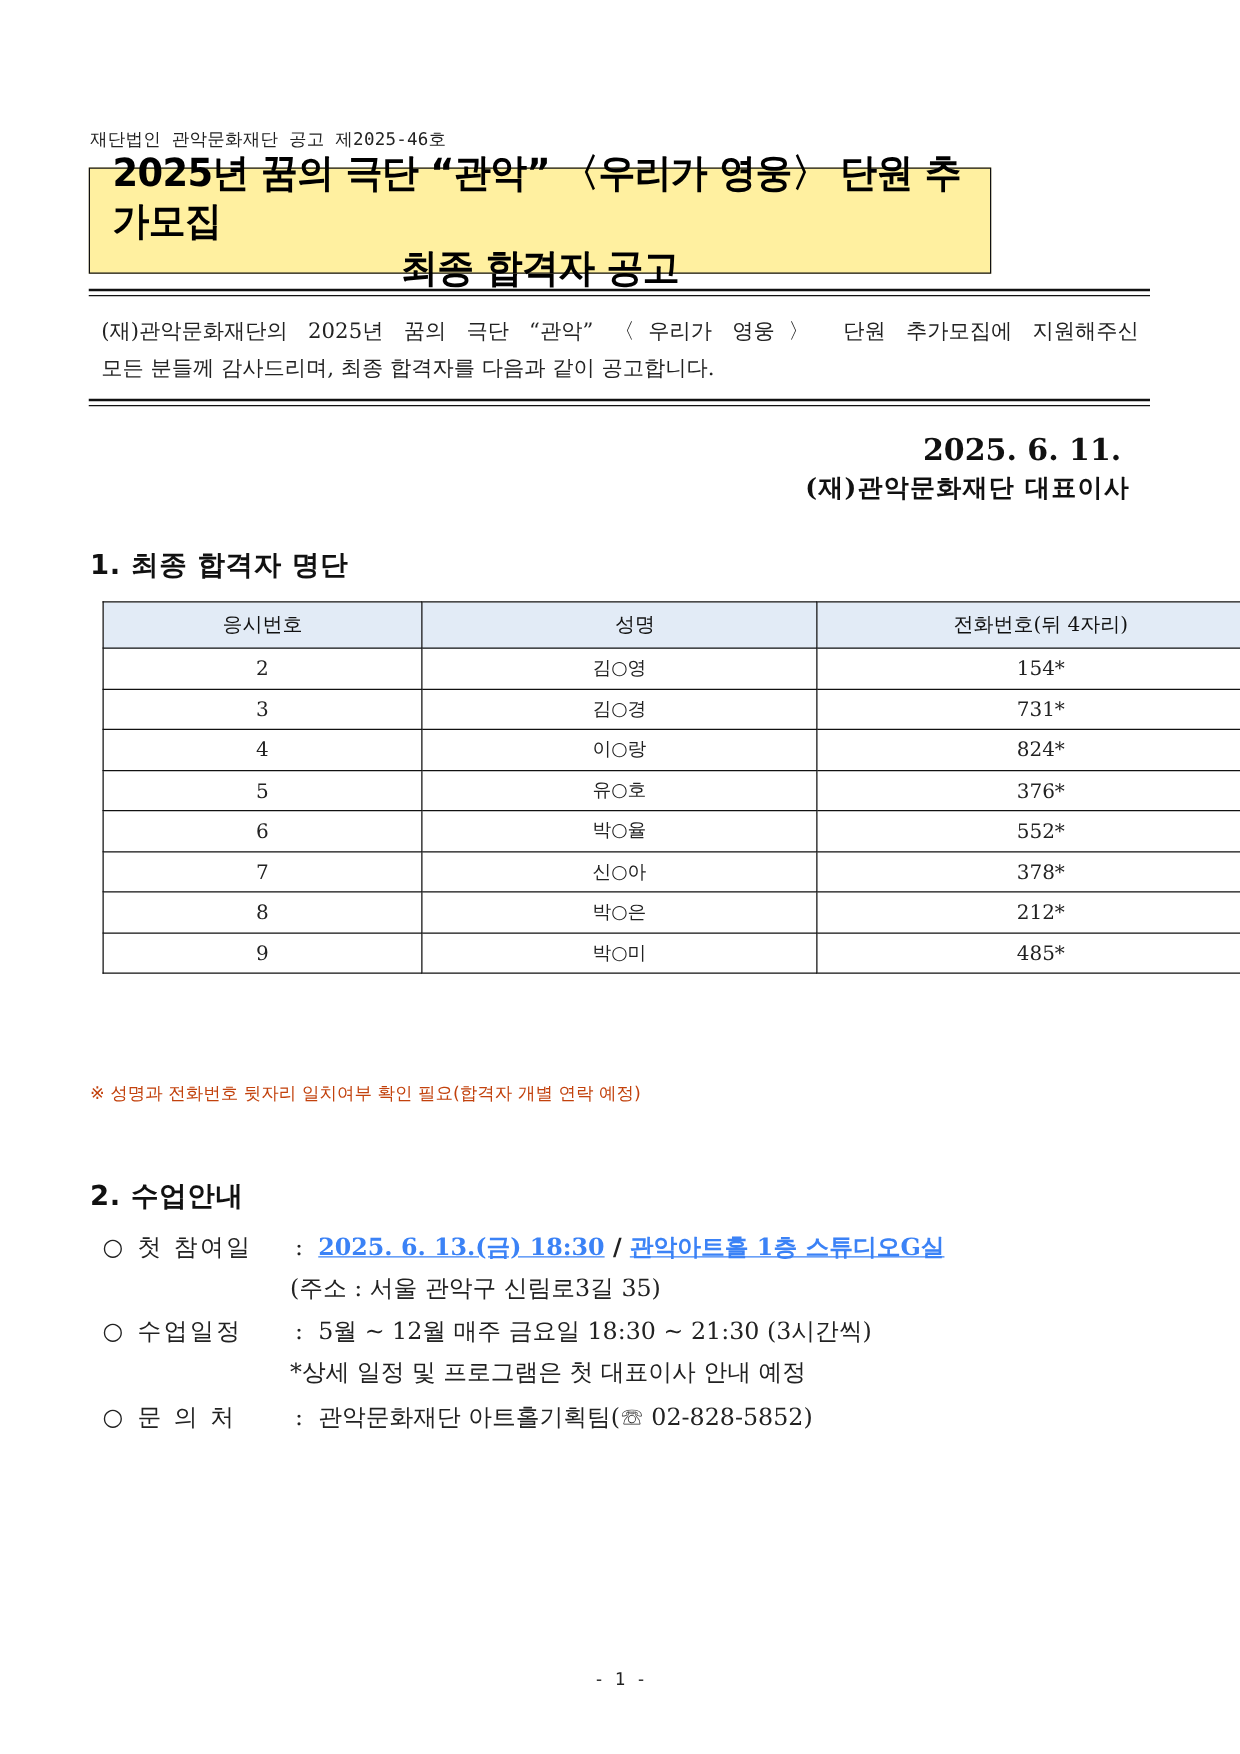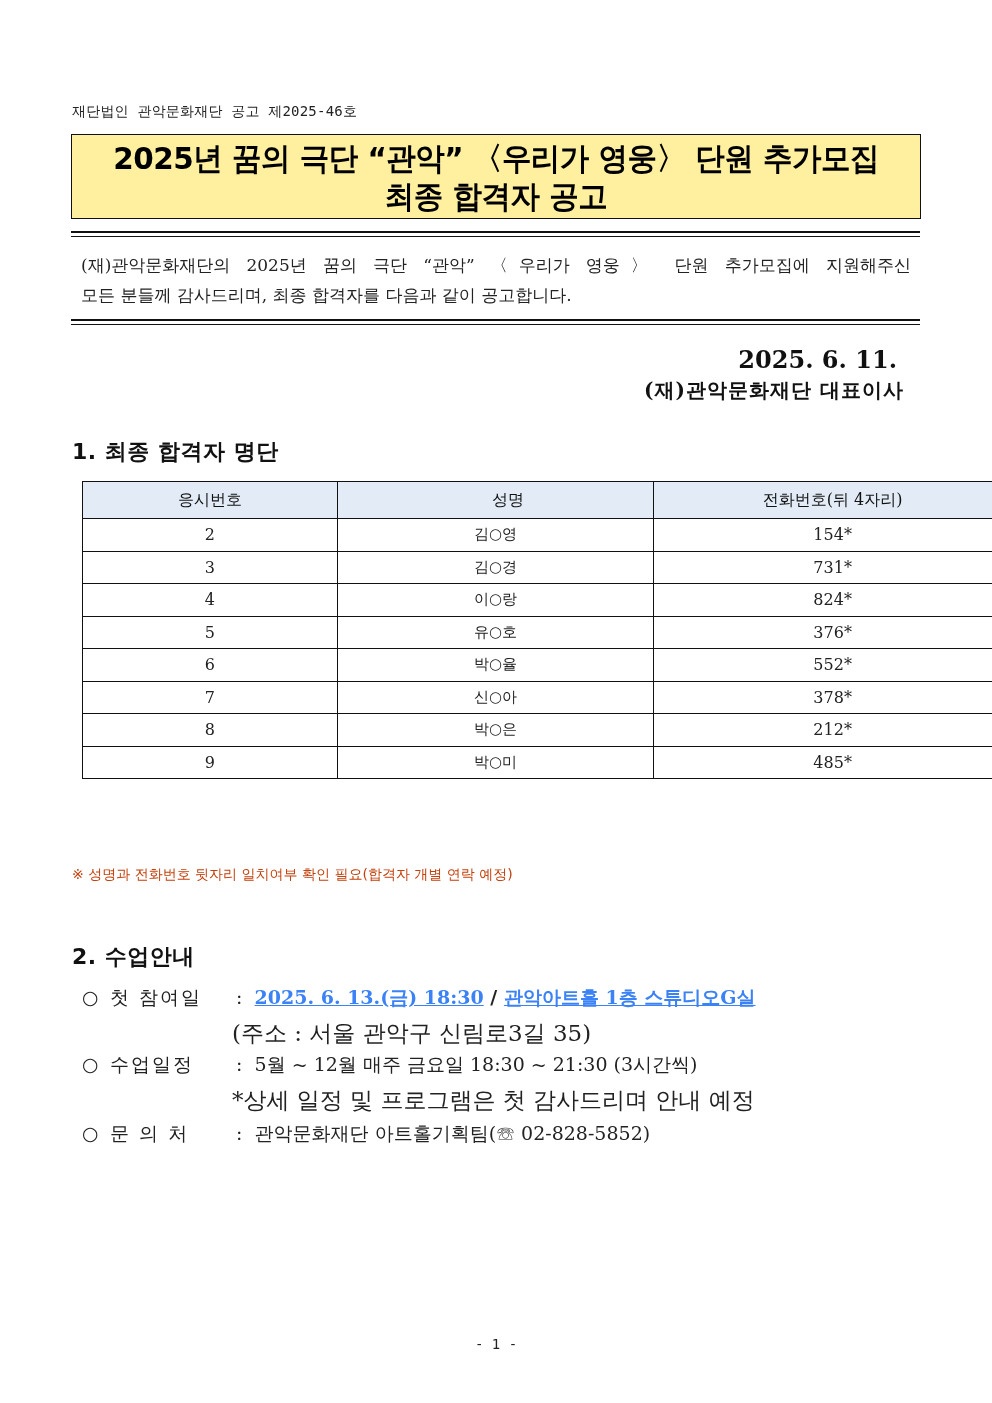--- a/index.html
+++ b/index.html
@@ -6,21 +6,21 @@
   html, body { width: 992px; height: 1403px; background: #ffffff; }
   body { position: relative; font-family: "DejaVu Serif", "Liberation Serif", serif; color: #111; }
 
   .doc-number {
     position: absolute; left: 72px; top: 103px;
     font-family: "DejaVu Sans Mono", "Liberation Mono", monospace;
     font-size: 14px; color: #222; letter-spacing: 0.2px;
   }
 
   .title-box {
-    position: absolute; left: 71px; top: 134px; width: 850px; height: 85px;
+    position: absolute; left: 71px; top: 134px; width: 722px; height: 85px;
     background: #fff0a0; border: 1.5px solid #111;
     display: flex; flex-direction: column; align-items: center; justify-content: center;
   }
   .title-line {
     font-family: "DejaVu Sans", "Liberation Sans", sans-serif;
     font-weight: bold; font-size: 31px; line-height: 38px; color: #000;
     letter-spacing: -0.5px; transform: scaleX(0.95);
   }
 
   .double-rule { position: absolute; left: 71px; width: 849px; height: 6px;
@@ -67,21 +67,21 @@
     position: absolute; left: 72px; top: 866px;
     font-family: "DejaVu Sans", "Liberation Sans", sans-serif;
     font-size: 14px; color: #c2410c;
   }
 
   .info { position: absolute; left: 82px; font-size: 19px; color: #222; white-space: nowrap; }
   .info .bullet { display: inline-block; width: 22px; }
   .info .label { display: inline-block; width: 120px; letter-spacing: 2px; }
   .info .value { display: inline; }
   .info .u { text-decoration: underline; font-weight: bold; color: #3b82f6; }
-  .sub { position: absolute; left: 232px; font-size: 23px; color: #222; white-space: nowrap; }
+  .sub { position: absolute; left: 232px; font-size: 19px; color: #222; white-space: nowrap; }
   .row1 { top: 985px; }
   .row1sub { top: 1018px; }
   .row2 { top: 1052px; }
   .row2sub { top: 1085px; }
   .row3 { top: 1121px; }
 
   .page-num { position: absolute; left: 0; width: 992px; top: 1336px; text-align: center;
     font-family: "DejaVu Sans Mono", "Liberation Mono", monospace; font-size: 14px; color: #222; }
 </style>
 </head>
@@ -169,21 +169,21 @@
   <span class="value">&nbsp;<span class="u">2025. 6. 13.(금) 18:30</span><b> / </b><span class="u">관악아트홀 1층 스튜디오G실</span></span>
 </div>
 <div class="sub row1sub">(주소 : 서울 관악구 신림로3길 35)</div>
 
 <div class="info row2">
   <span class="bullet">○</span>
   <span class="label">수업일정</span>
   <span>:</span>
   <span class="value">&nbsp;<span>5월 ~ 12월 매주 금요일 18:30 ~ 21:30 (3시간씩)</span></span>
 </div>
-<div class="sub row2sub">*상세 일정 및 프로그램은 첫 감사드리며 안내 예정</div>
+<div class="sub row2sub">*상세 일정 및 프로그램은 첫 대표이사 안내 예정</div>
 
 <div class="info row3">
   <span class="bullet">○</span>
   <span class="label">문 의 처</span>
   <span>:</span>
   <span class="value">&nbsp;<span>관악문화재단 아트홀기획팀(☏ 02-828-5852)</span></span>
 </div>
 
 <div class="page-num">- 1 -</div>
 

